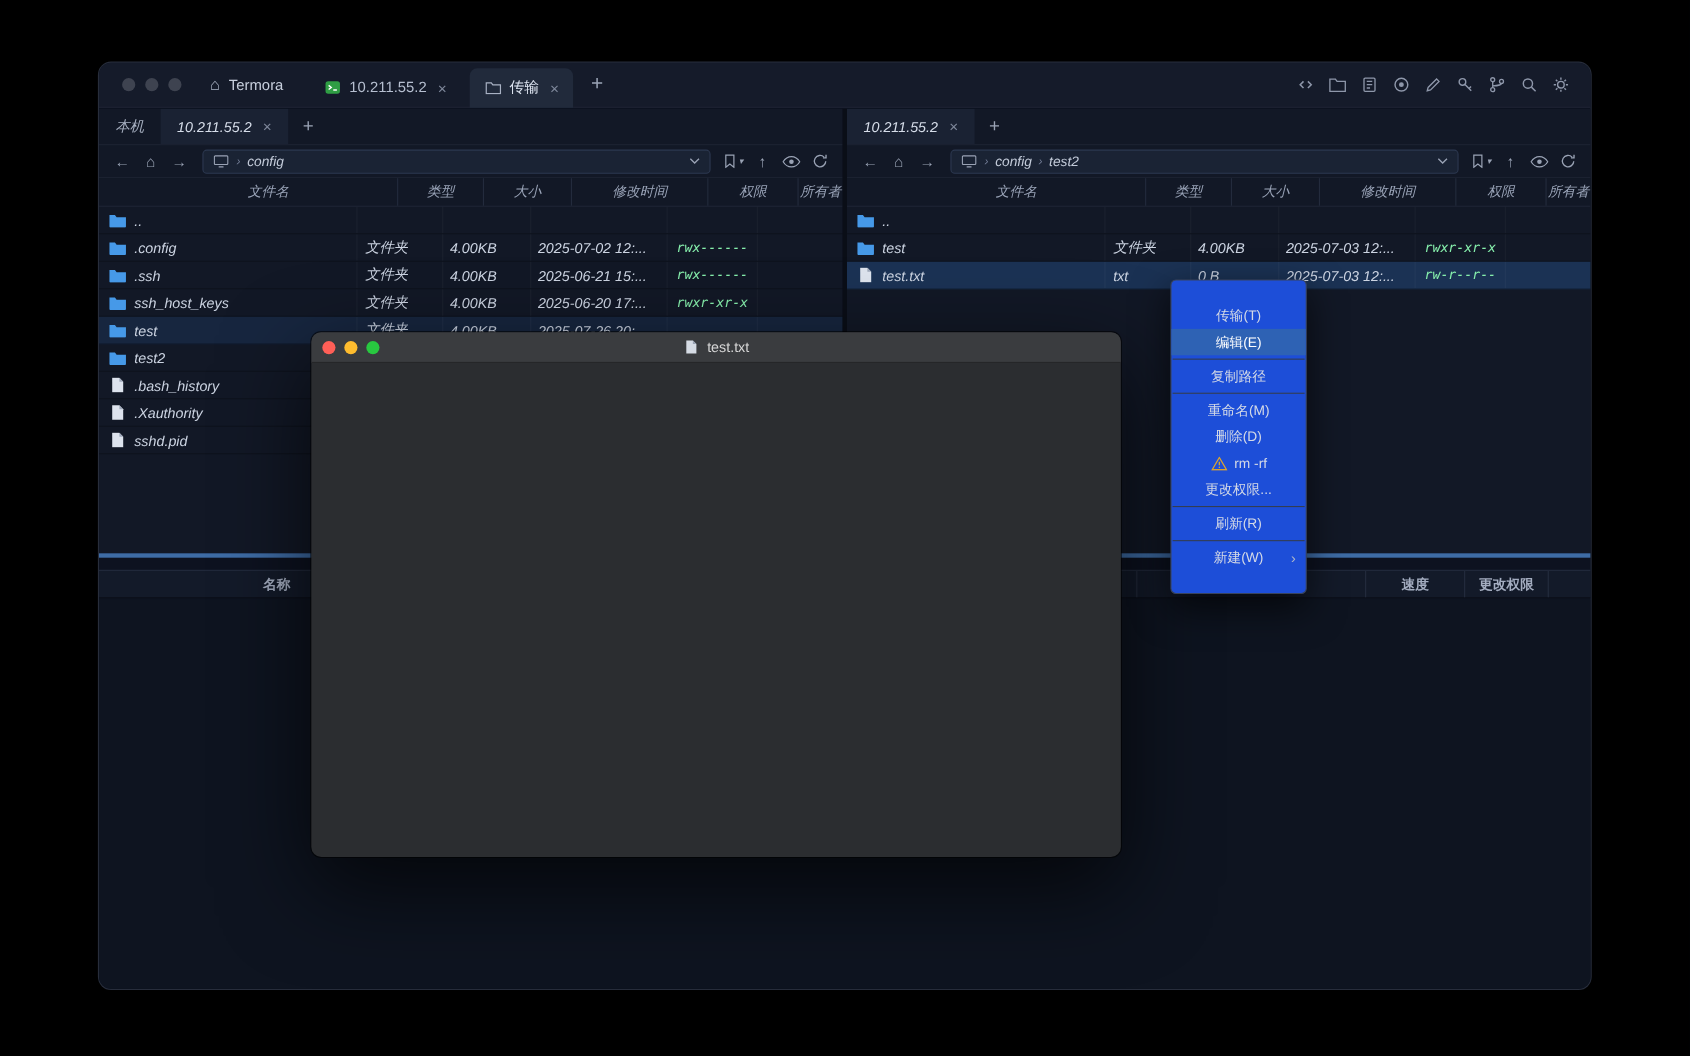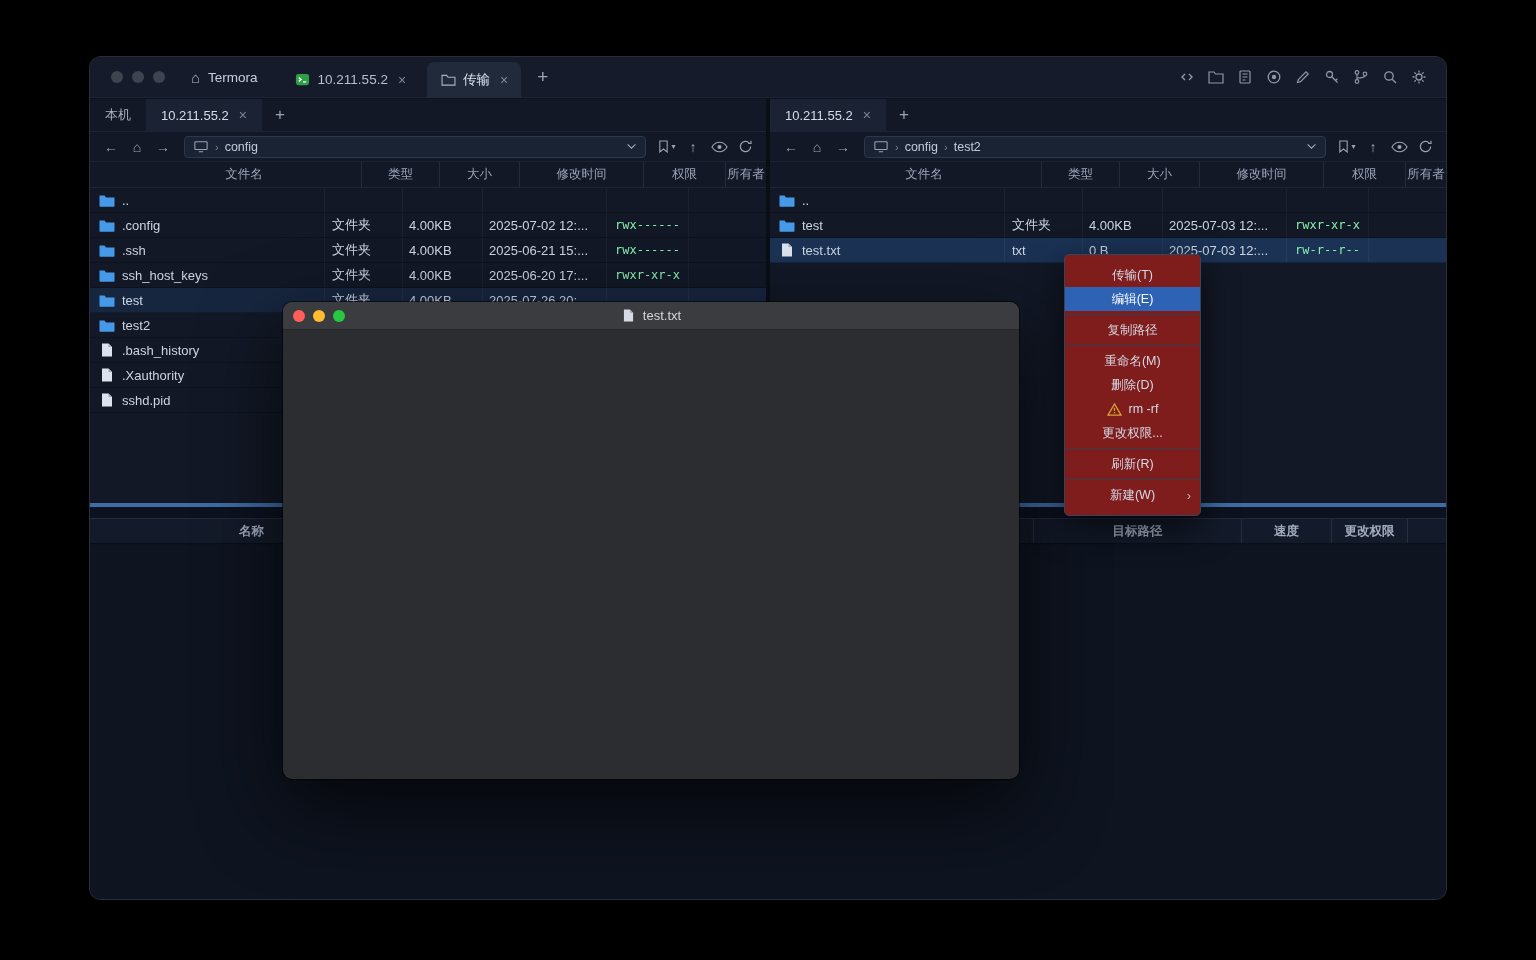--- a/index.html
+++ b/index.html
@@ -22,21 +22,21 @@
   .ttab { display:flex; align-items:center; gap:7px; color:#b6bfd0; font-size:13.5px;
           padding:0 13px; height:36px; margin-top:5px; margin-left:8px; border-radius:7px 7px 0 0; }
   .ttab.active { background:#212a3b; color:#dde4f0; }
   .tclose { color:#7d8699; font-size:14px; margin-left:3px; }
   .tadd { color:#9aa3b5; font-size:19px; padding:0 12px; margin-left:4px; }
   .tb-spacer { flex:1; }
   .tbicons { display:flex; align-items:center; gap:11px; padding-right:18px; }
   .tbi { width:18px; height:18px; display:flex; align-items:center; justify-content:center; color:#8e97aa; }
 
   
-  .panels { position:absolute; left:0; top:42px; width:1204px; height:404px; }
+  .panels { position:absolute; left:0; top:42px; width:1204px; height:404px;font-style:italic; }
   .panel { position:absolute; top:0; height:100%; background:#121826; }
   .panel.pleft { left:0; width:676px; }
   .pdivider { position:absolute; left:676px; top:0; width:4px; height:100%; background:#0a0e17; }
   .panel.pright { left:680px; width:676px; }
 
   .ptabs { height:33px; display:flex; align-items:stretch; border-bottom:1px solid #1d2332; }
   .ptab { display:flex; align-items:center; gap:7px; padding:0 15px; font-size:13px; color:#a8b1c2; }
   .ptab.active { background:#1a2233; color:#d6dde9; }
   .padd { display:flex; align-items:center; padding:0 13px; color:#9aa3b5; font-size:17px; }
 
@@ -72,22 +72,22 @@
   .splitline { position:absolute; left:0; top:446px; width:1356px; height:4px; background:#3e6ca5; }
   .transferhead { position:absolute; left:0; top:461px; width:1356px; height:26px; background:#131a29;
                   border-top:1px solid #232b3c; border-bottom:1px solid #0a0e16; display:flex; }
   .tc { display:flex; align-items:center; justify-content:center; font-size:12.5px; color:#a4adc0;
         border-right:1px solid #252d3f;font-weight:bold; }
   .tc-name{width:324px} .tc-mid{width:620px} .tc-dest{width:208px} .tc-speed{width:90px} .tc-eta{width:76px}
   .tc-end{flex:1; border-right:none;}
   .transferbody { position:absolute; left:0; top:488px; width:1356px; bottom:0; background:#0e1420; }
 
   
-  .ctxmenu { position:absolute; left:1064px; top:254px; width:137px; background:#7f1d1d;
-             border:1px solid #38435c; border-radius:5px; padding:8px 0; z-index:60;
+  .ctxmenu { position:absolute; left:1064px; top:254px; width:124px; background:#1d4ed8;
+             border:1px solid #38435c; border-radius:5px; padding:20px 0; z-index:60;
              box-shadow:0 12px 34px rgba(0,0,0,.65); }
   .mi { height:24px; display:flex; align-items:center; justify-content:center; gap:6px;
         font-size:12.5px; color:#d5dae6; position:relative; }
   .mi.hl { background:#2e62b4; color:#ffffff; }
   .mi .subarrow { position:absolute; right:9px; color:#aeb7c8; font-size:13px; }
   .msep { height:1px; background:#333d52; margin:3px 1px; }
 
   
   .editor { position:absolute; left:283px; top:302px; width:736px; height:477px; border-radius:9px;
             background:#2b2d30; overflow:hidden; z-index:50;

